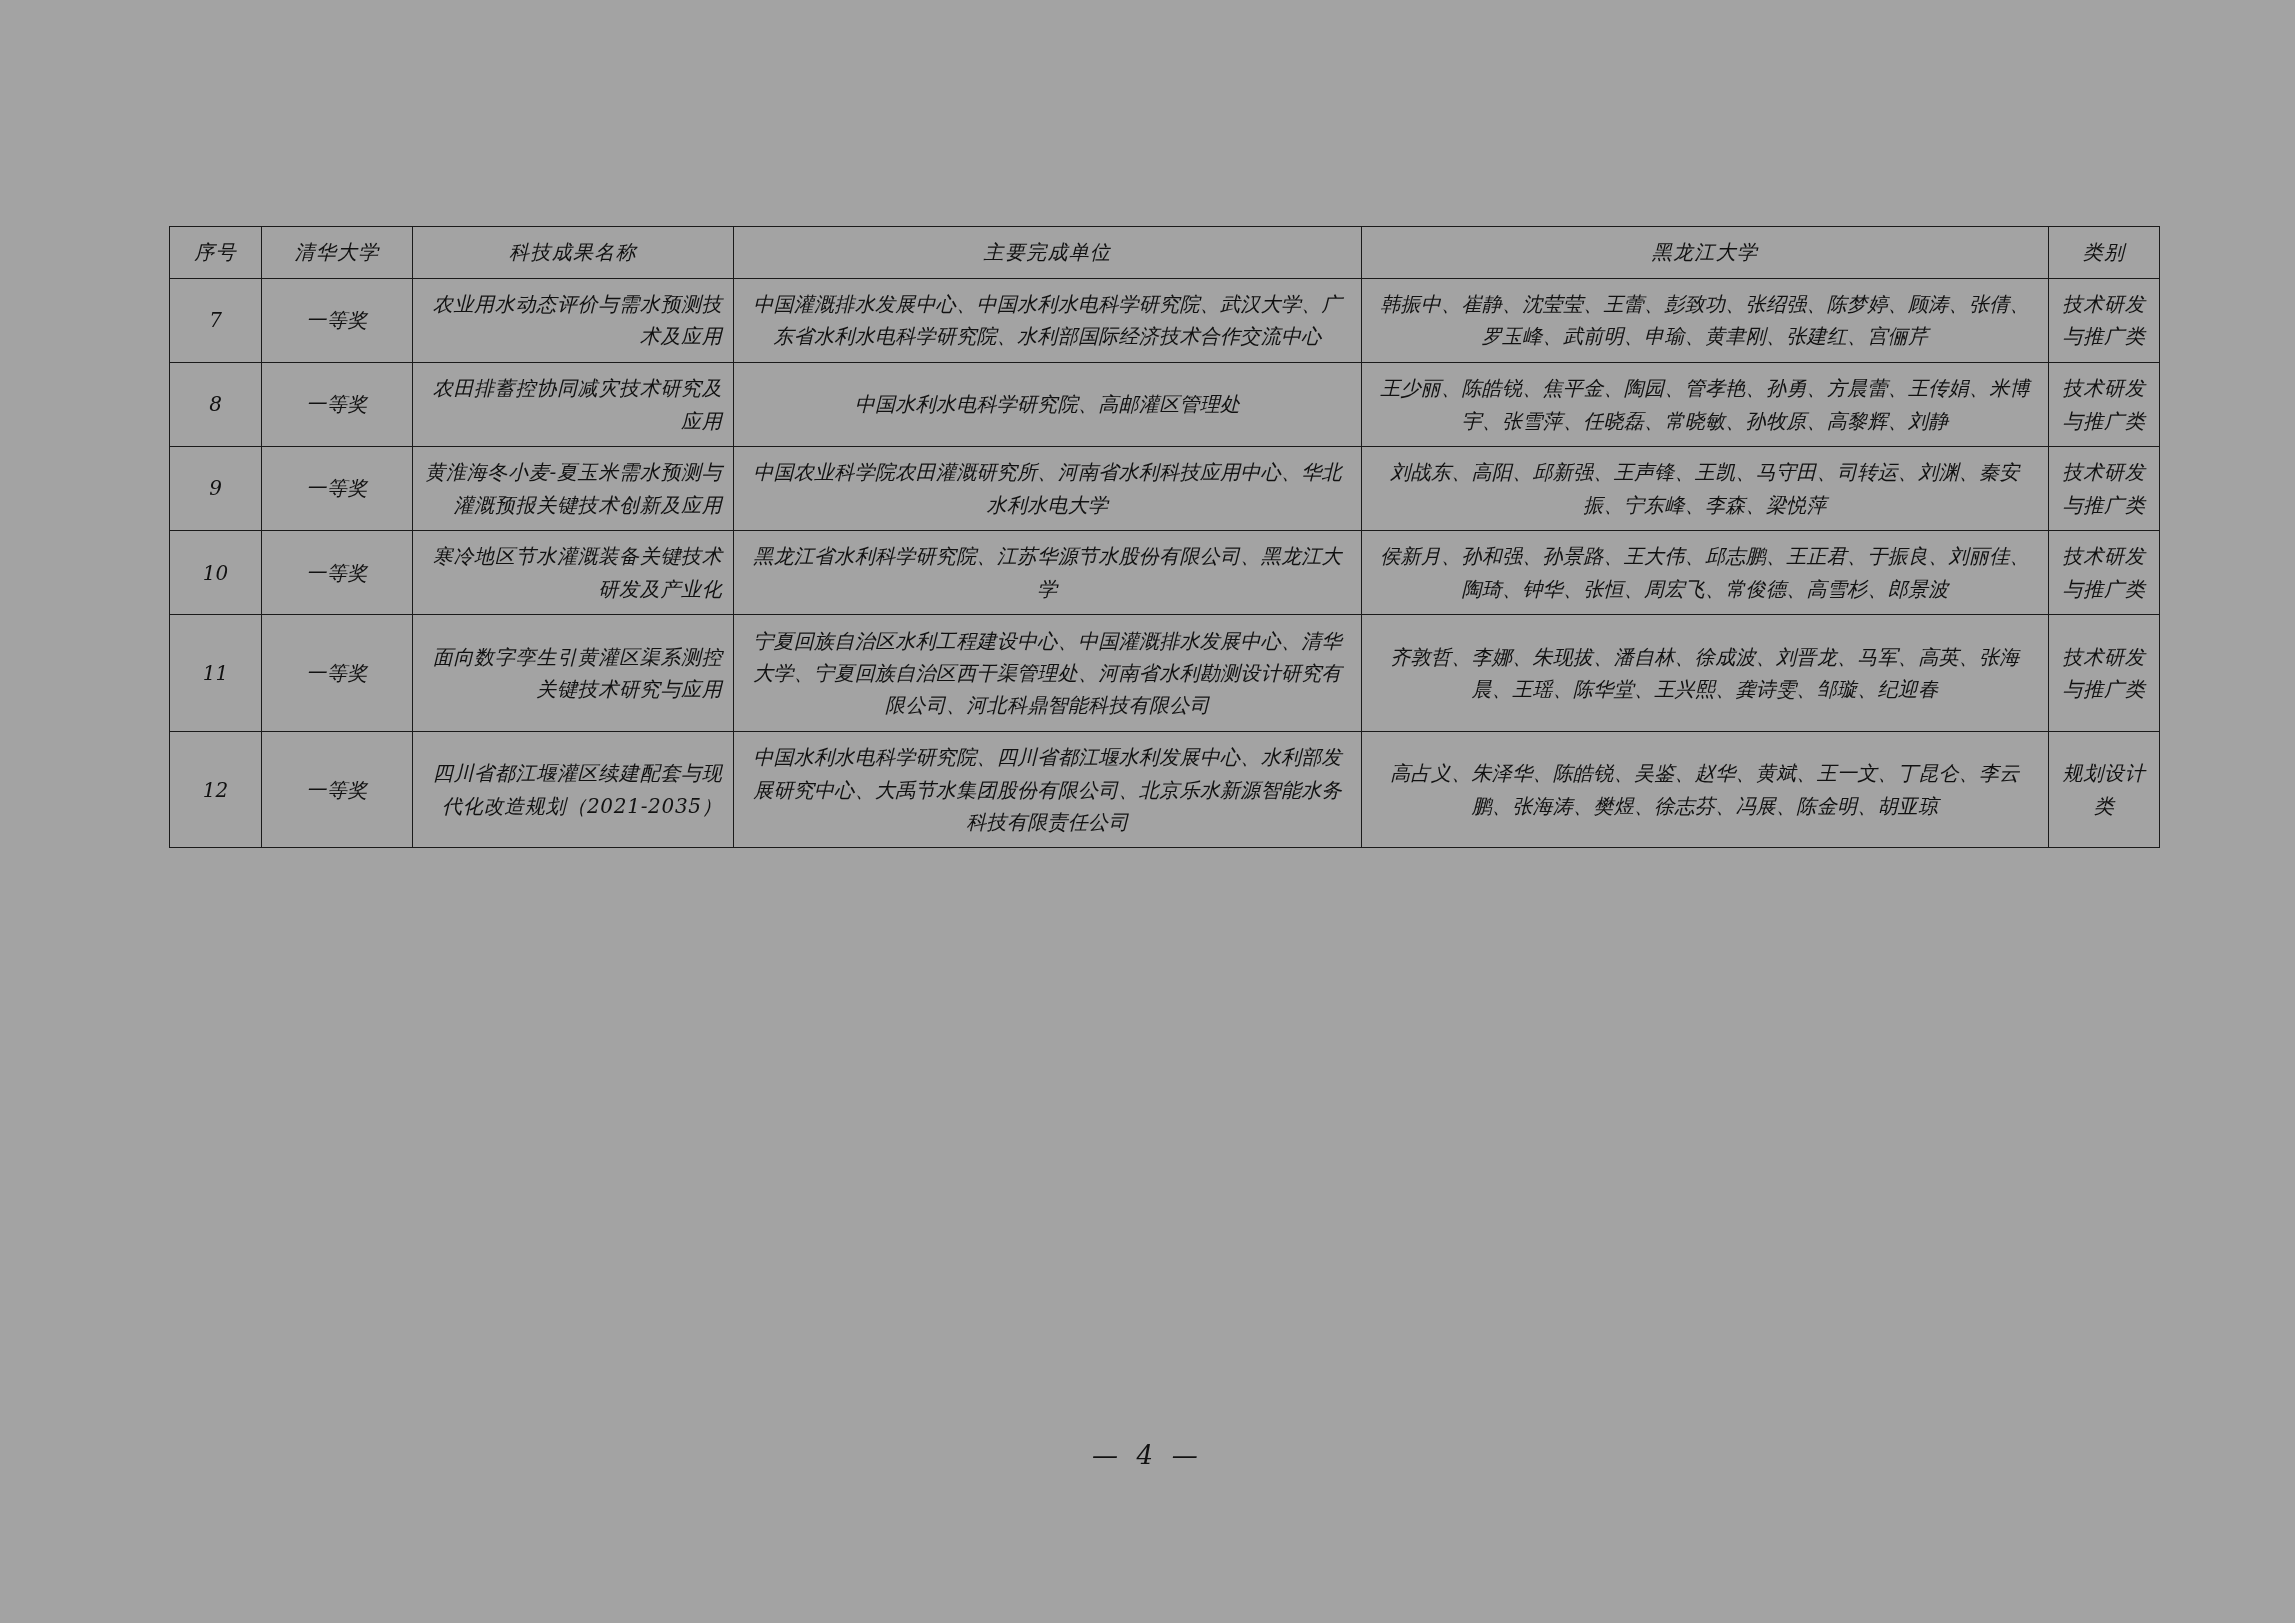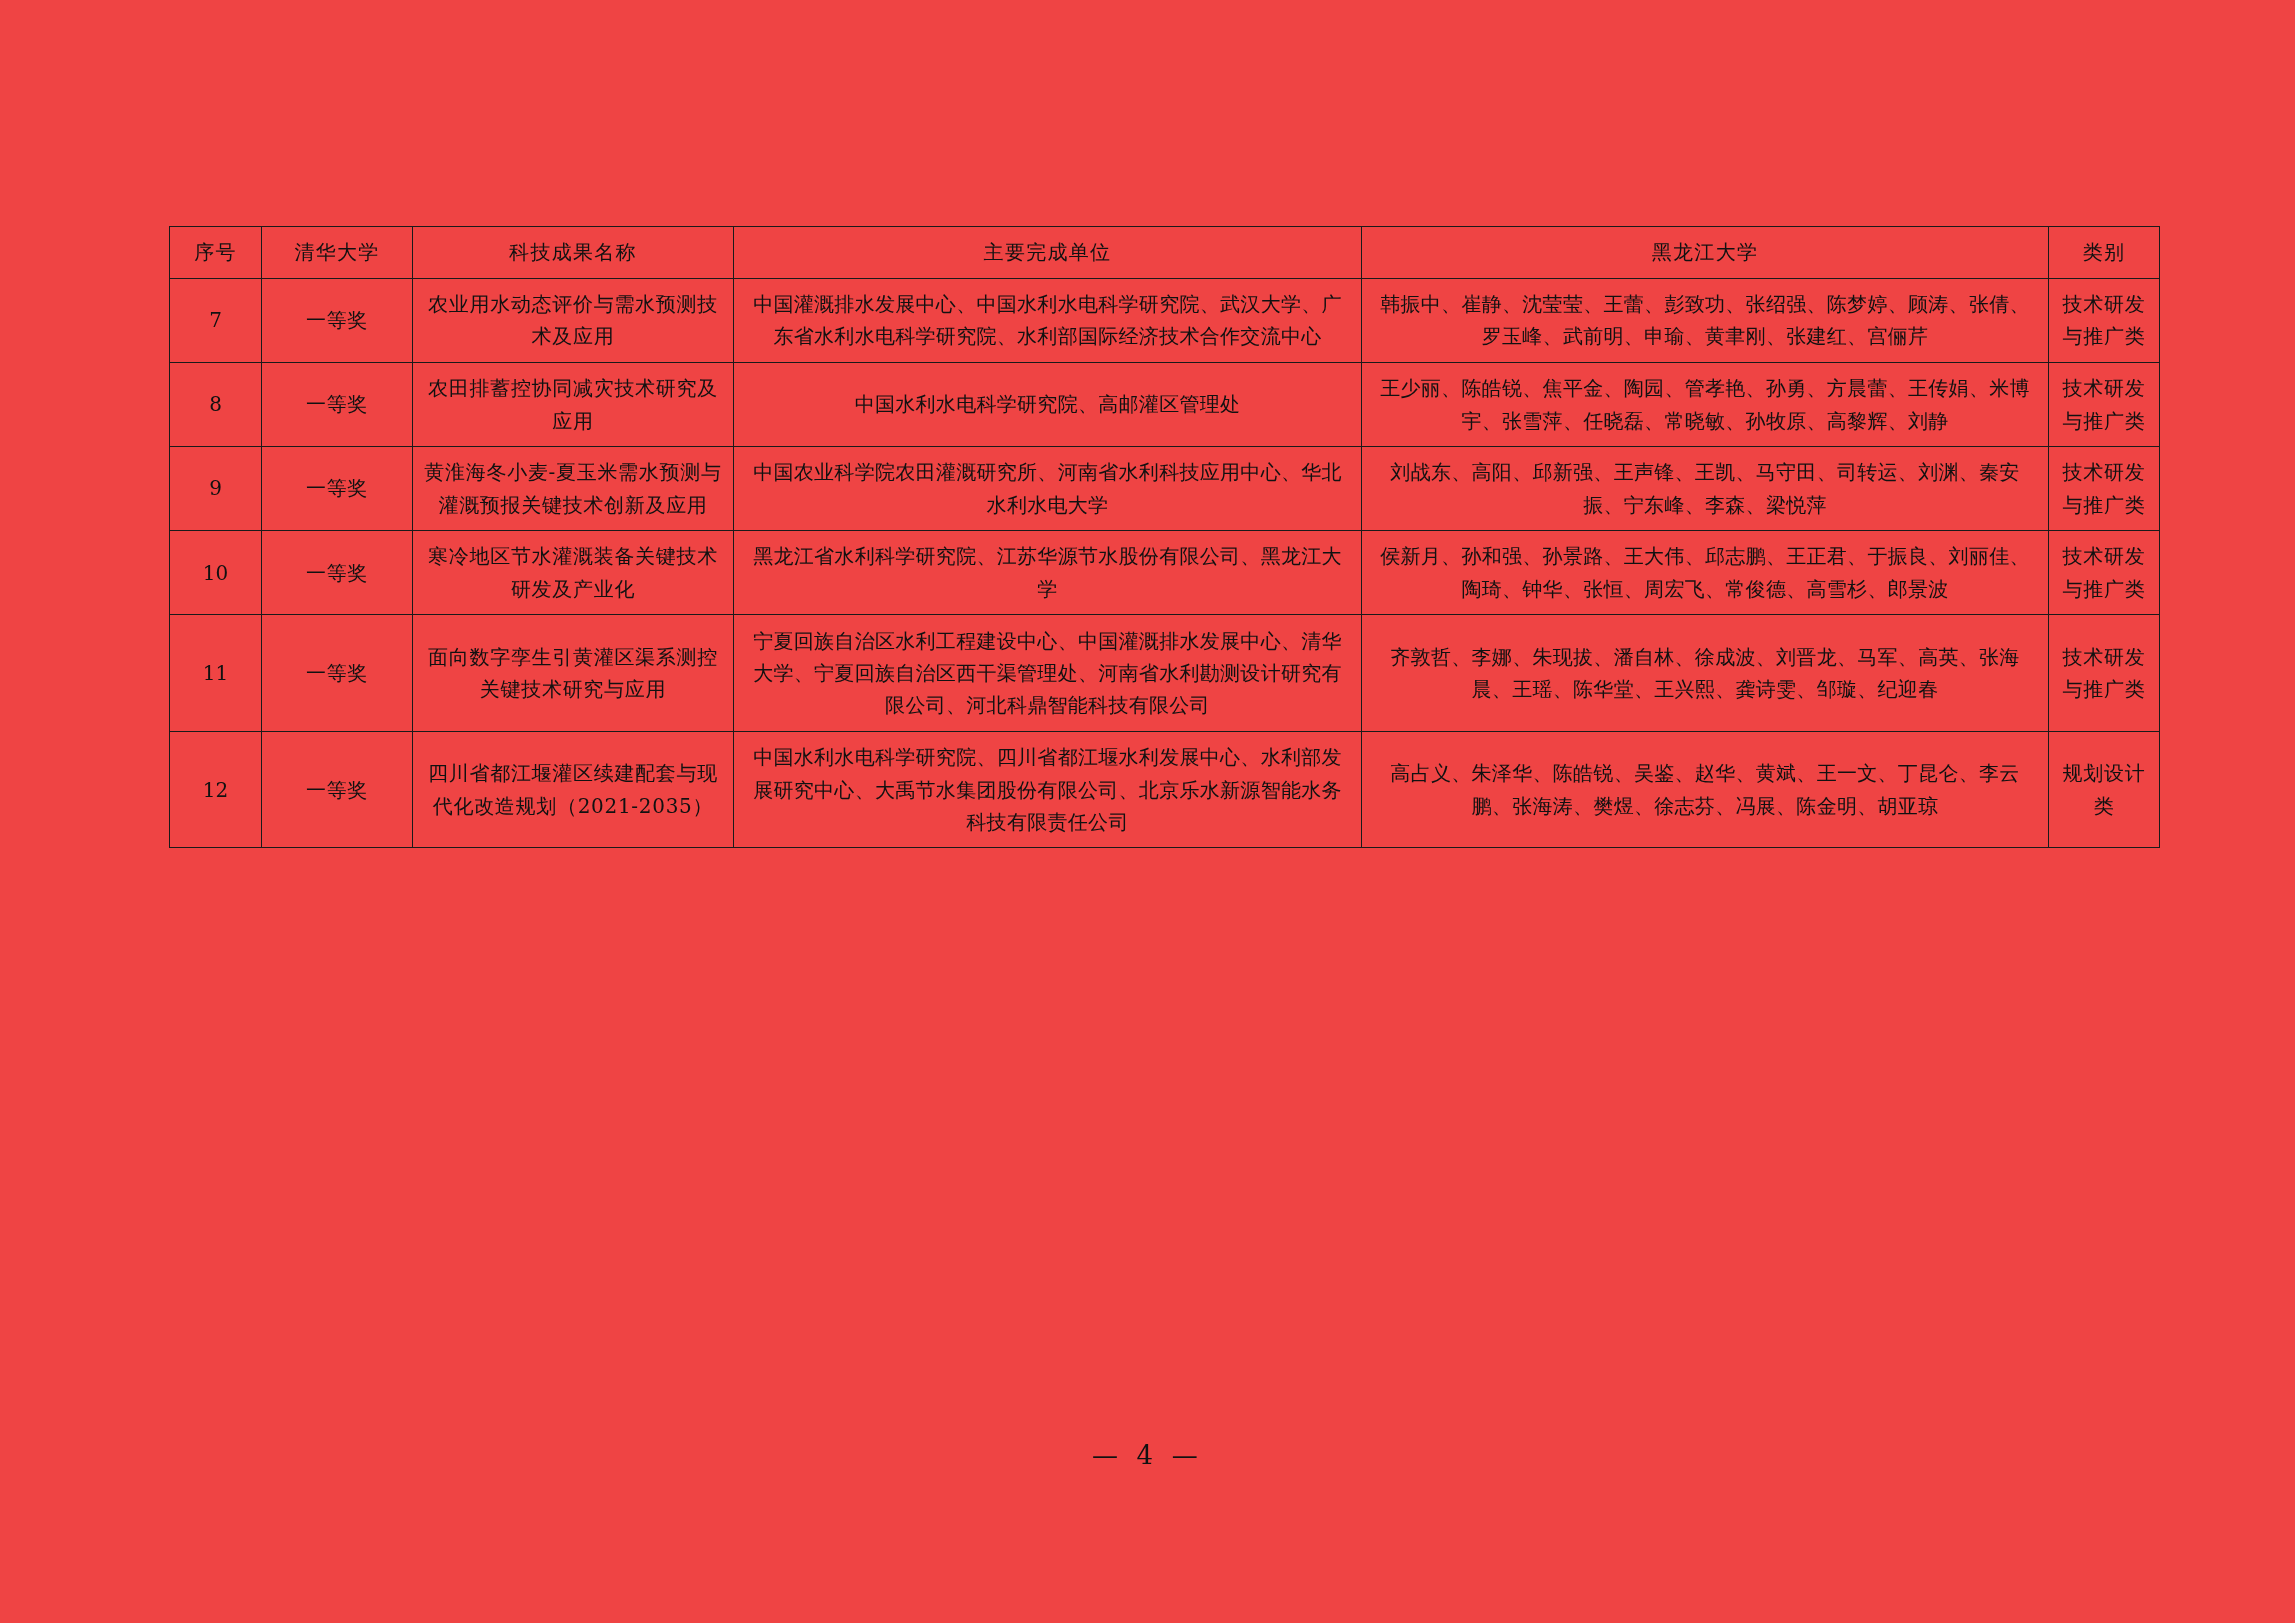--- a/index.html
+++ b/index.html
@@ -13,21 +13,22 @@
     font-family: "DejaVu Serif", "Liberation Serif", serif;
     color: #111111;
     position: relative;
     overflow: hidden;
   }
   .page {
     position: absolute;
     left: 0; top: 0;
     width: 2295px;
     height: 1623px;
-    background: #ef4444;
+    background: #a3a3a3;
+    font-style: italic;
   }
   .table-wrap {
     position: absolute;
     left: 169px;
     top: 226px;
     width: 1964px;
   }
   table.award-table {
     border-collapse: collapse;
     width: 1964px;
@@ -64,21 +65,21 @@
     line-height: 1.55;
     padding-left: 5.2px;
     padding-right: 5.2px;
     letter-spacing: 0.7px;
   }
   td.level {
     font-size: 20px;
     letter-spacing: 0.7px;
   }
   td.title {
-    text-align: center;
+    text-align: right;
     letter-spacing: 0.7px;
   }
   td.units, td.people {
     text-align: center;
     letter-spacing: 0.3px;
   }
   .page-number {
     position: absolute;
     left: 0;
     top: 1440px;

